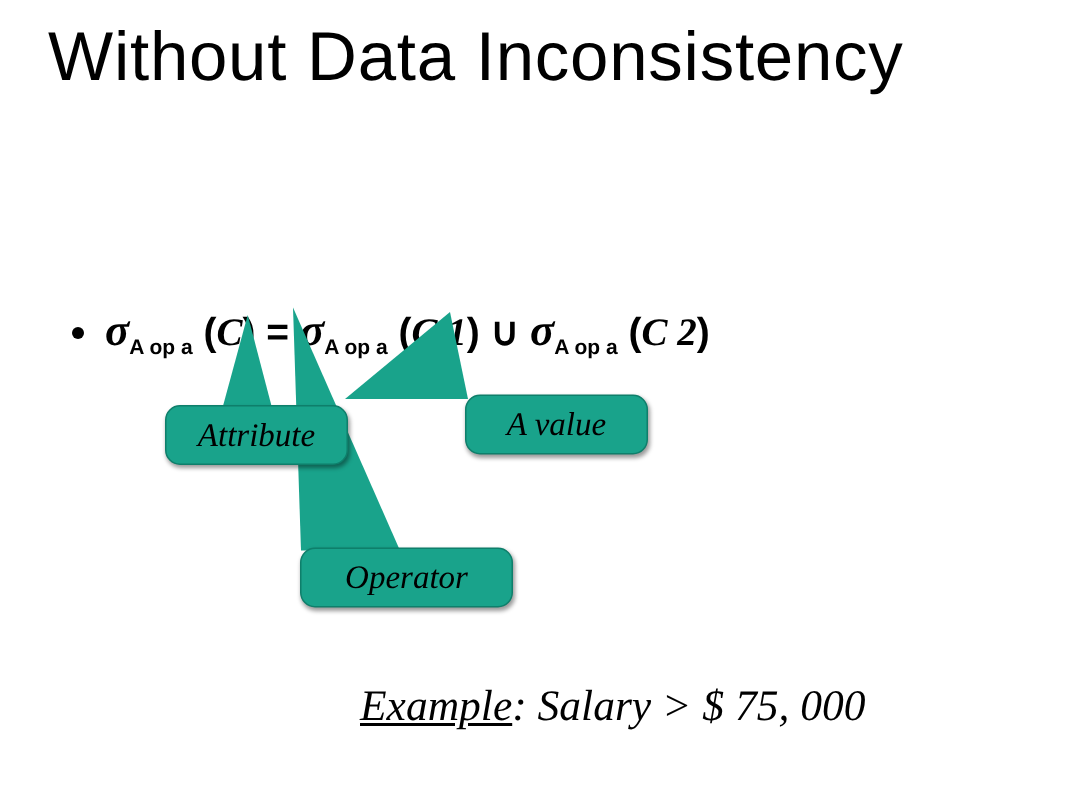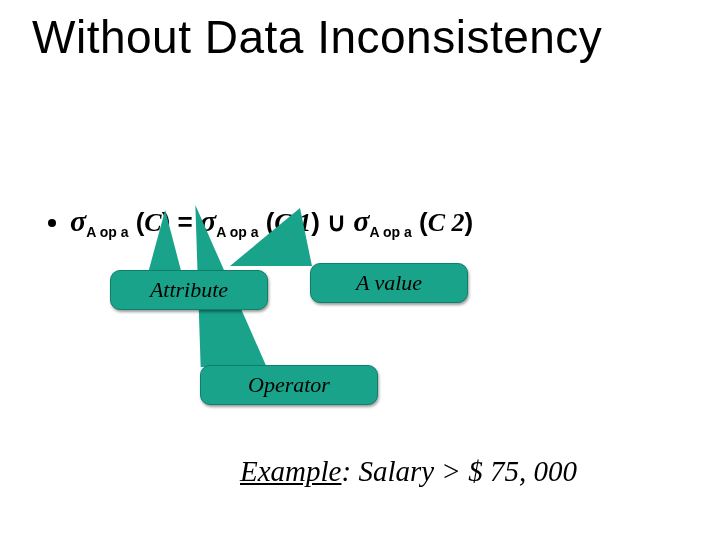--- a/index.html
+++ b/index.html
@@ -70,21 +70,21 @@
   .it2 { font-style: italic; font-family: "Times New Roman", serif; }
 
   
   .callout {
     position: absolute;
     background: #19a38b;
     color: #000;
     font-family: "Comic Sans MS", cursive;
     font-style: italic;
     font-size: 22px;
-    padding: 6px 18px;
+    padding: 6px 0;
     border-radius: 10px;
     box-shadow: 1px 2px 3px rgba(0,0,0,0.4);
     border: 1px solid #0e7f6b;
     text-align: center;
   }
   .pointer {
     position: absolute;
     width: 0; height: 0;
   }
 

